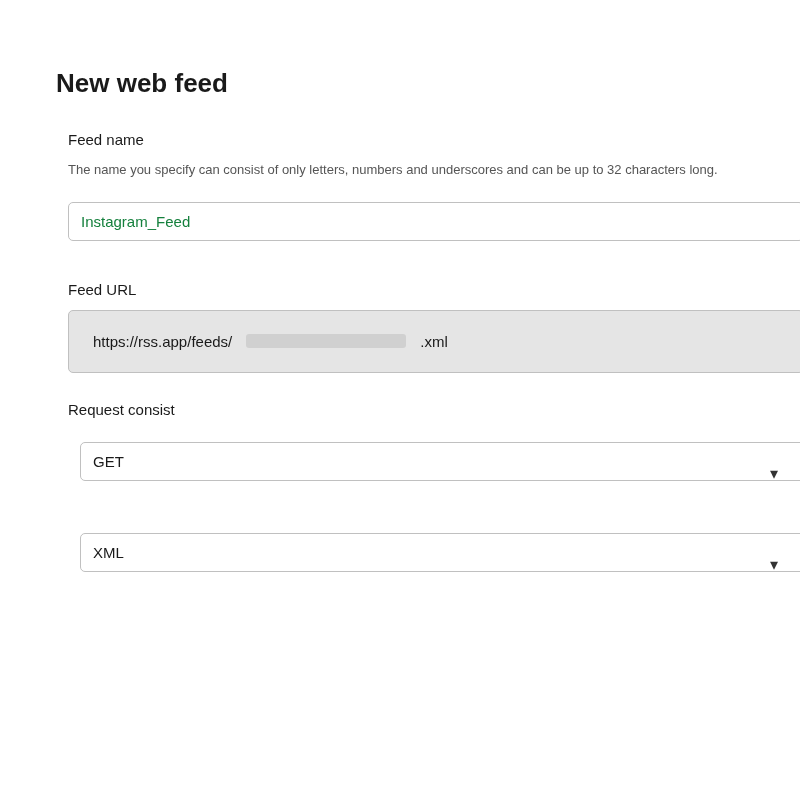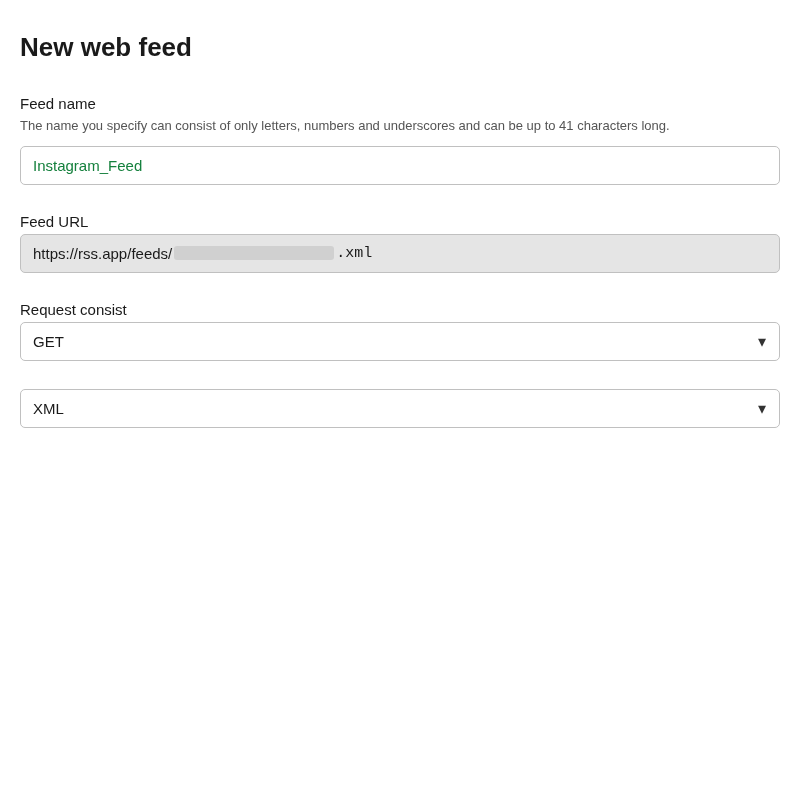--- a/index.html
+++ b/index.html
@@ -1,17 +1,17 @@
 <!DOCTYPE html>
 <html><head>
   <meta charset="utf-8">
   <style>
     * {
       box-sizing: border-box;
-      margin: 0;
+      margin: 12px;
       padding: 0;
     }
 
     body {
       background: #ffffff;
       font-family: -apple-system, BlinkMacSystemFont, 'Segoe UI', Helvetica, Arial, sans-serif;
       color: #1a1a1a;
       width: 800px;
       min-height: 786px;
       padding: 32px 20px;
@@ -77,21 +77,20 @@
       height: 14px;
       background: #d0d0d0;
       border-radius: 3px;
       vertical-align: middle;
       margin: 0 2px;
     }
 
     .url-text-end {
       color: #1a1a1a;
       white-space: nowrap;
-      font-family: Liberation Mono, monospace;
     }
 
     .select-wrapper {
       position: relative;
       width: 100%;
     }
 
     .select-field {
       width: 100%;
       padding: 10px 40px 10px 12px;
@@ -117,21 +116,21 @@
       color: #333;
     }
   </style>
 </head>
 <body>
 
 <h1 class="page-title">New web feed</h1>
 
 <div class="form-section">
   <div class="field-label">Feed name</div>
-  <div class="field-description">The name you specify can consist of only letters, numbers and underscores and can be up to 41 characters long.</div>
+  <div class="field-description">The name you specify can consist of only letters, numbers and underscores and can be up to 32 characters long.</div>
   <input type="text" class="text-input" value="Instagram_Feed" placeholder="Enter feed name" style="">
 </div>
 
 <div class="form-section">
   <div class="field-label">Feed URL</div>
   <div class="url-display">
     <span class="url-text-visible">https://rss.app/feeds/</span>
     <span class="url-text-redacted"></span>
     <span class="url-text-end">.xml</span>
   </div>

